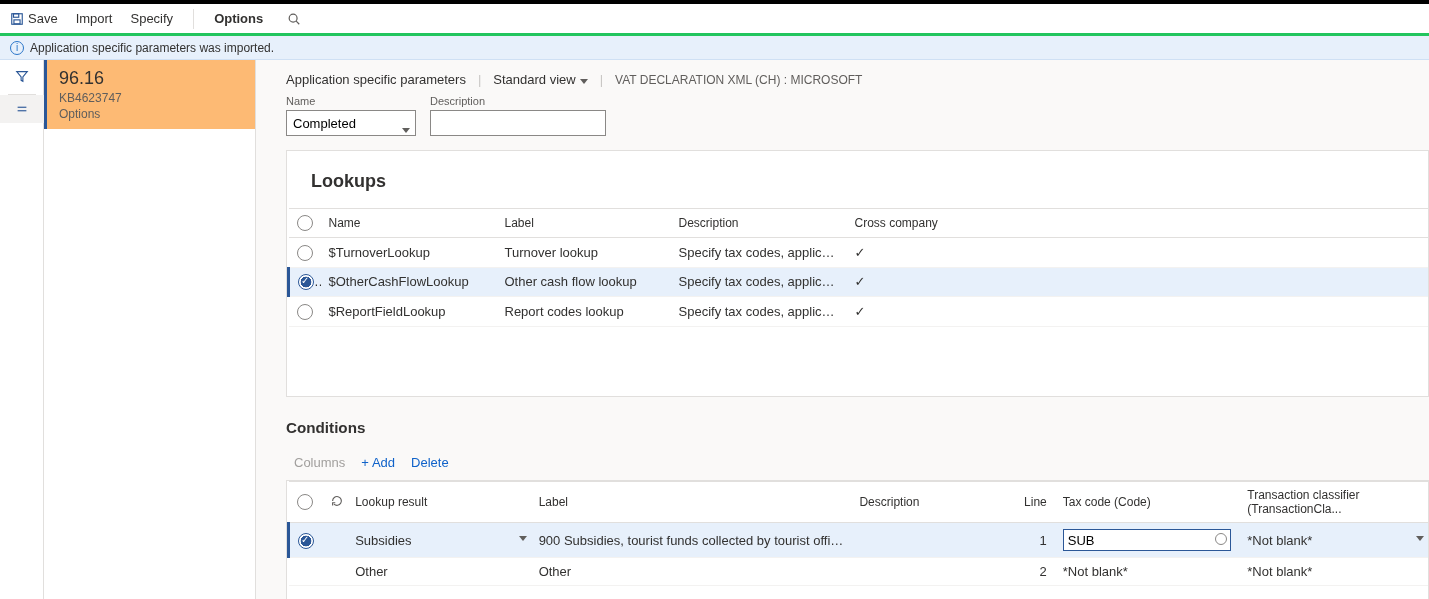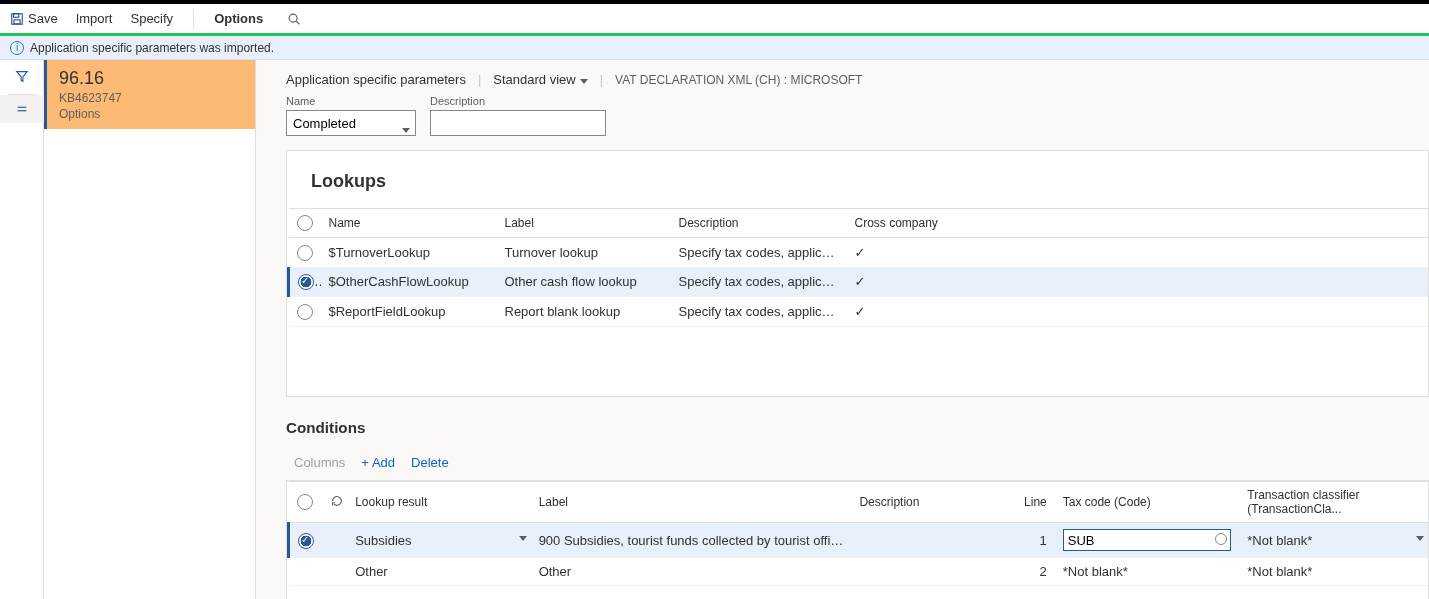--- a/index.html
+++ b/index.html
@@ -214,21 +214,21 @@
           <tr class="selected">
             <td><span class="row-radio checked"></span></td>
             <td>$OtherCashFlowLookup</td>
             <td>Other cash flow lookup</td>
             <td>Specify tax codes, applicable for...</td>
             <td class="check">✓</td>
           </tr>
           <tr>
             <td><span class="row-radio"></span></td>
             <td>$ReportFieldLookup</td>
-            <td>Report blank lookup</td>
+            <td>Report codes lookup</td>
             <td>Specify tax codes, applicable for...</td>
             <td class="check">✓</td>
           </tr>
           <tr>
               <td colspan="5" style="height:70px;border:0;"></td>
             </tr>
         </tbody>
       </table>
     </div>
 

